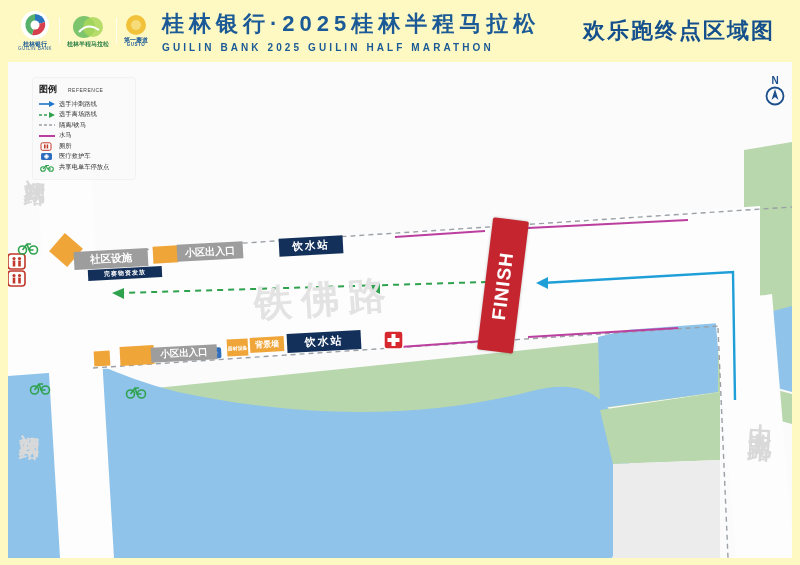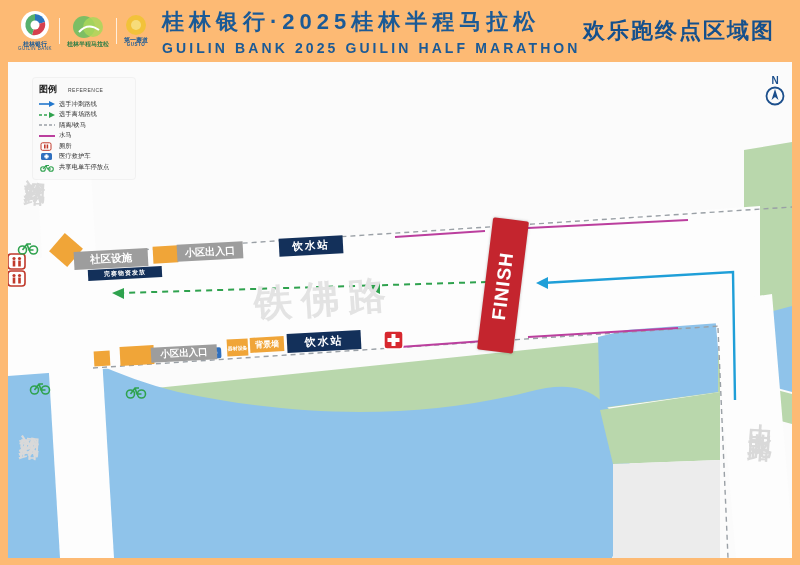--- a/index.html
+++ b/index.html
@@ -1,26 +1,26 @@
 <!DOCTYPE html>
 <html><head>
 <meta charset="utf-8">
 <style>
   html,body{margin:0;padding:0;}
-  #stage{position:relative;width:800px;height:565px;background:#fdba74;overflow:hidden;
+  #stage{position:relative;width:800px;height:565px;background:#fef9c3;overflow:hidden;
          font-family:"Liberation Sans","DejaVu Sans",sans-serif;}
   
   #header{position:absolute;left:0;top:0;width:800px;height:62px;display:flex;align-items:center;padding:0 0 0 18px;box-sizing:border-box;}
   .logo{display:flex;flex-direction:column;align-items:center;line-height:1.1;}
   .logo .cn{font-size:6px;color:#1b5a96;font-weight:bold;margin-top:1px;}
   .logo .en{font-size:4.5px;color:#1b5a96;letter-spacing:.5px;}
   .logo-sep{width:1px;height:26px;background:rgba(255,255,255,.75);margin:0 7px;}
   #title-block{margin-left:14px;}
   #title-cn{font-size:22px;font-weight:bold;color:#1b5a96;letter-spacing:5px;white-space:nowrap;}
-  #title-en{font-size:14px;font-weight:bold;color:#1b5a96;letter-spacing:3.1px;margin-top:3px;}
+  #title-en{font-size:10px;font-weight:bold;color:#1b5a96;letter-spacing:3.1px;margin-top:3px;}
   #right-title{margin-left:auto;margin-right:25px;font-size:22px;font-weight:bold;color:#15508c;letter-spacing:2px;white-space:nowrap;}
   
   #map{position:absolute;left:8px;top:62px;width:784px;height:496px;background:#fbfbfb;}
   #terrain{position:absolute;left:0;top:0;}
   
   .roadlabel{position:absolute;color:#d9d9d9;font-weight:bold;}
   .vert{writing-mode:vertical-rl;text-orientation:upright;}
   
   #legend{position:absolute;left:33px;top:78px;width:102px;background:#fafafa;border-radius:3px;padding:5px 6px 6px 6px;box-sizing:border-box;box-shadow:0 0 0 1px rgba(0,0,0,.04);}
   #legend .lg-title{display:flex;align-items:baseline;gap:11px;margin-bottom:3px;}

